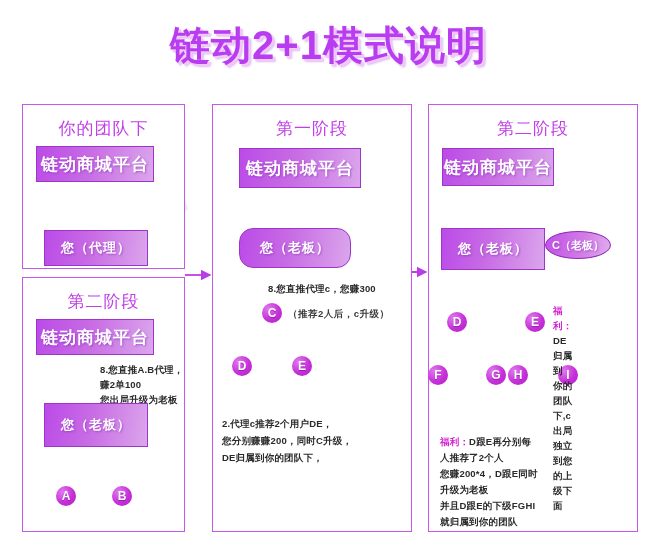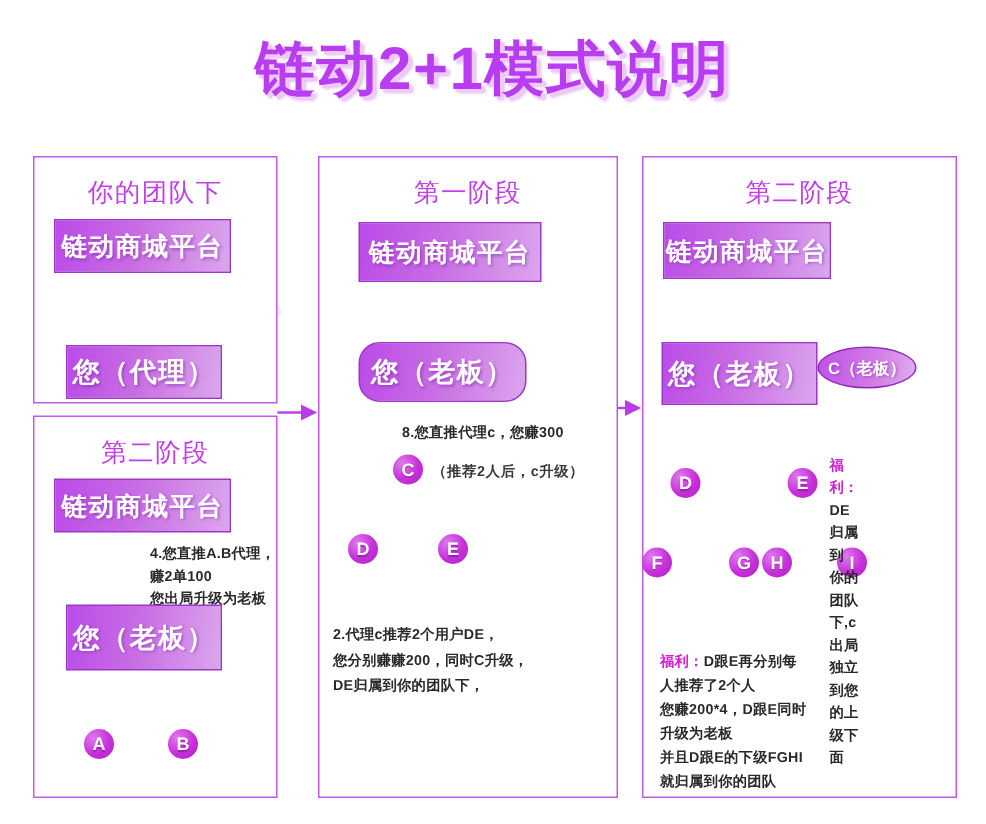--- a/index.html
+++ b/index.html
@@ -59,21 +59,21 @@
   .node{
     position:absolute;box-sizing:border-box;
     display:flex;align-items:center;justify-content:center;
     color:#ffffff;font-weight:bold;
     background:linear-gradient(100deg,#bb4be8 0%,#c86ce4 45%,#dba6ec 100%);
     border:1.5px solid #9e35c9;
     text-shadow:1px 1px 2px rgba(120,30,170,.5);
     letter-spacing:1px;
   }
   .platform{font-size:17px;}
-  .person{font-size:18px;}
+  .person{font-size:13px;}
   .rounded{border-radius:14px;}
   .ellipse{
     border-radius:50%;font-size:11px;letter-spacing:0;
     background:linear-gradient(100deg,#c150e8 0%,#d27fe6 60%,#e0aeee 100%);
     border:1.5px solid #8e2bb8;
   }
 
   
   .circ{
     position:absolute;width:20px;height:20px;border-radius:50%;
@@ -152,21 +152,21 @@
   <div class="panel" id="panel1">
     <div class="stage-title">你的团队下</div>
   </div>
   <div class="node platform" style="left:36px;top:146px;width:118px;height:36px;">链动商城平台</div>
   <div class="node person" style="left:44px;top:230px;width:104px;height:36px;">您（代理）</div>
 
   <div class="panel" id="panel2">
     <div class="stage-title">第二阶段</div>
   </div>
   <div class="node platform" style="left:36px;top:319px;width:118px;height:36px;">链动商城平台</div>
-  <div class="note" style="left:100px;top:362px;">4.您直推A.B代理，
+  <div class="note" style="left:100px;top:362px;">8.您直推A.B代理，
 赚2单100
 您出局升级为老板</div>
   <div class="node person" style="left:44px;top:403px;width:104px;height:44px;">您（老板）</div>
   <div class="circ" style="left:56px;top:486px;">A</div>
   <div class="circ" style="left:112px;top:486px;">B</div>
 
   <div class="panel" id="panel3">
     <div class="stage-title">第一阶段</div>
   </div>
   <div class="node platform" style="left:239px;top:148px;width:122px;height:40px;">链动商城平台</div>

